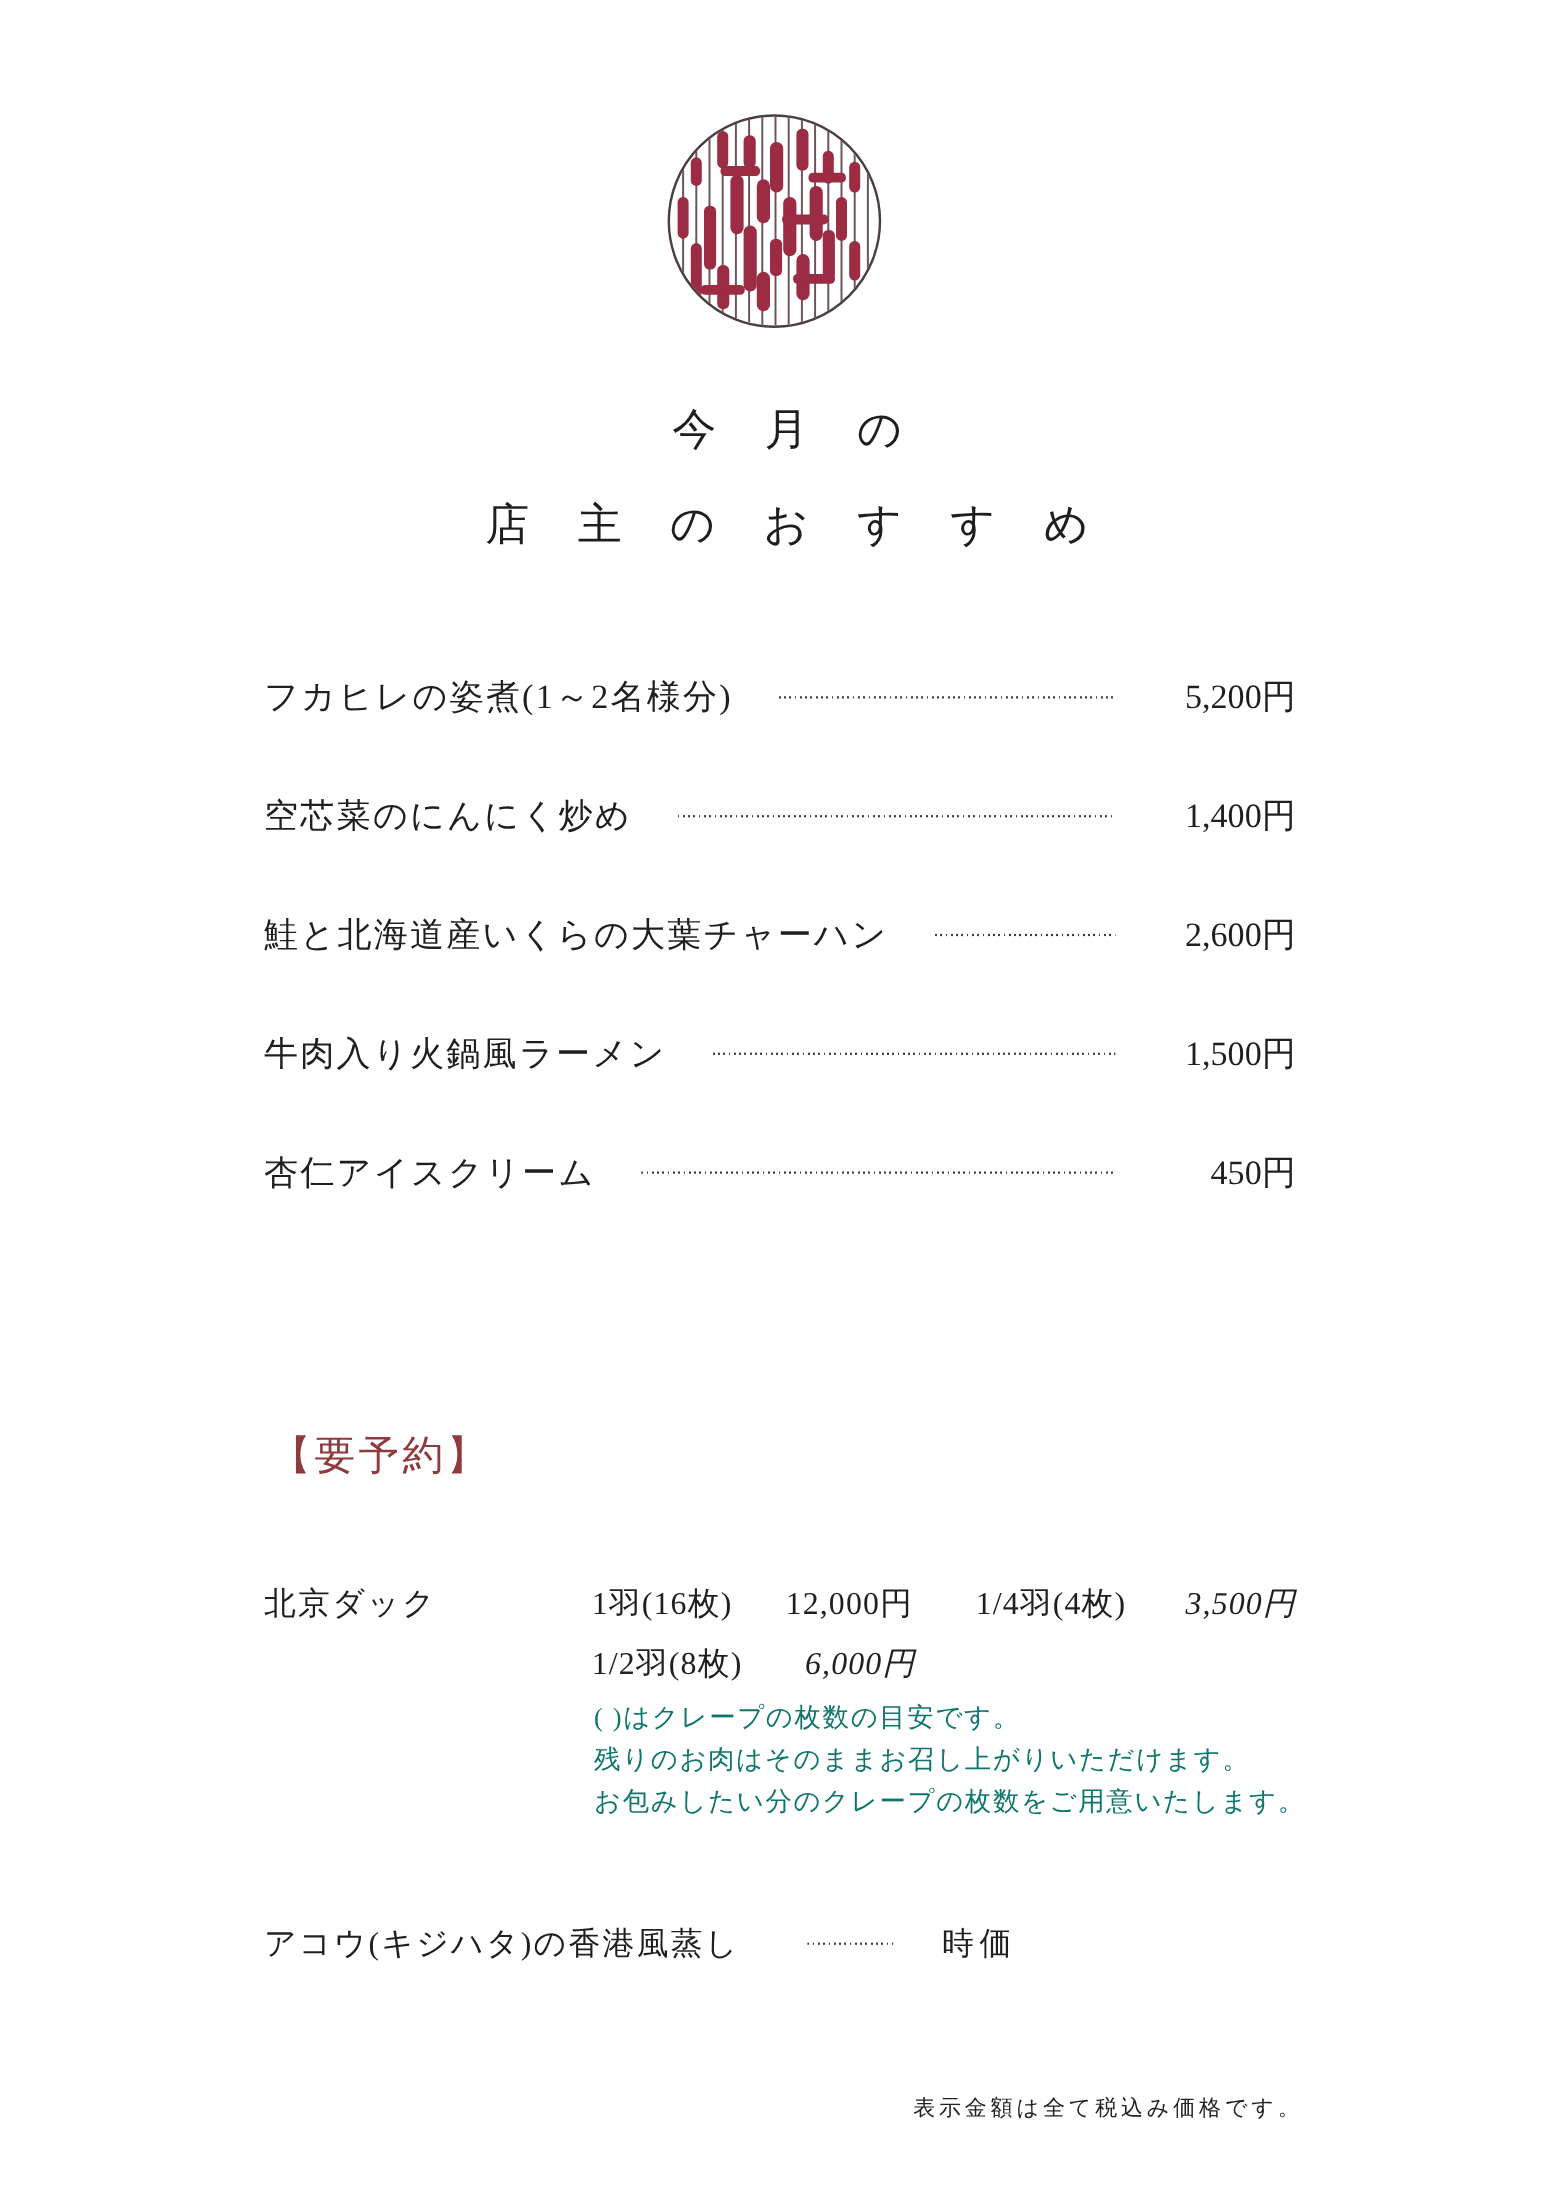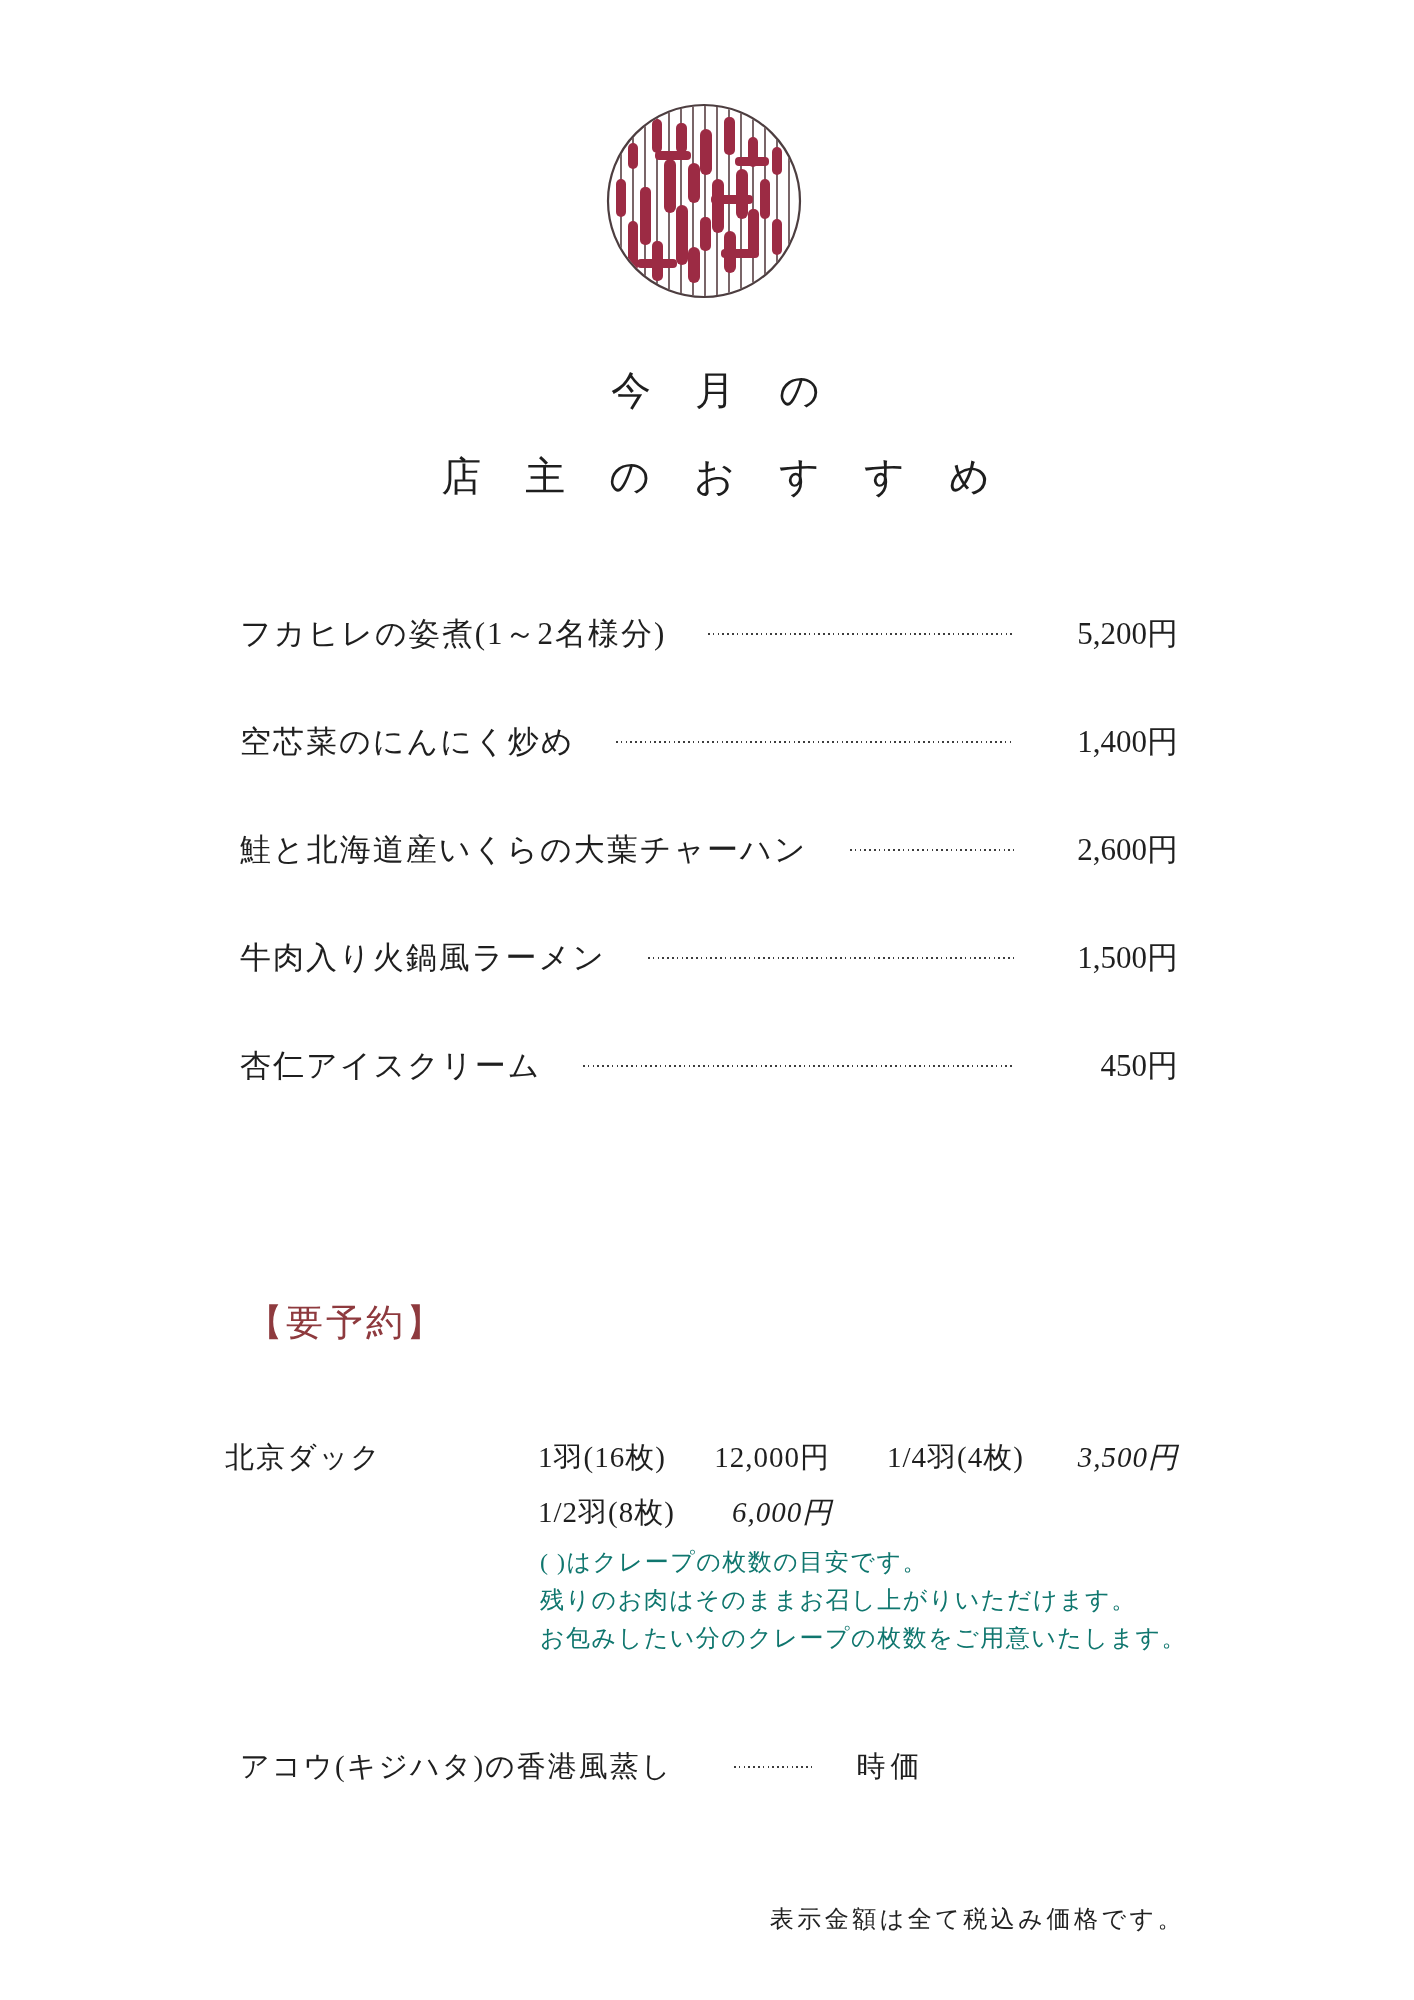--- a/index.html
+++ b/index.html
@@ -76,21 +76,21 @@
     left: 246px;
     top: 1283px;
     font-size: 37px;
     letter-spacing: 3px;
     color: #8e3a3e;
     white-space: nowrap;
   }
 
   
   .duck-text { position: absolute; font-size: 29px; white-space: nowrap; letter-spacing: 1px; }
-  .duck-name   { left: 225px;  top: 1423px; letter-spacing: 2px; }
+  .duck-name   { left: 240px;  top: 1423px; letter-spacing: 2px; }
   .duck-qty-a  { left: 538px;  top: 1423px; }
   .duck-pr-a   { left: 666px;  top: 1423px; width: 164px; text-align: right; }
   .duck-qty-b  { left: 887px;  top: 1423px; }
   .duck-pr-b   { left: 1014px; top: 1423px; width: 164px; text-align: right; font-style: italic; }
   .duck-qty-c  { left: 538px;  top: 1478px; }
   .duck-pr-c   { left: 700px;  top: 1478px; width: 164px; text-align: center; font-style: italic; }
 
   .duck-notes {
     position: absolute;
     left: 540px;
@@ -120,21 +120,21 @@
     margin-left: 62px;
     margin-right: 44px;
   }
   .akou .price { letter-spacing: 5px; }
 
   
   .footer-note {
     position: absolute;
     right: 229px;
     top: 1888px;
-    font-size: 24px;
+    font-size: 20px;
     letter-spacing: 3.5px;
     white-space: nowrap;
     color: #222222;
   }
 </style>
 </head>
 <body>
 
 <div class="page">
 

